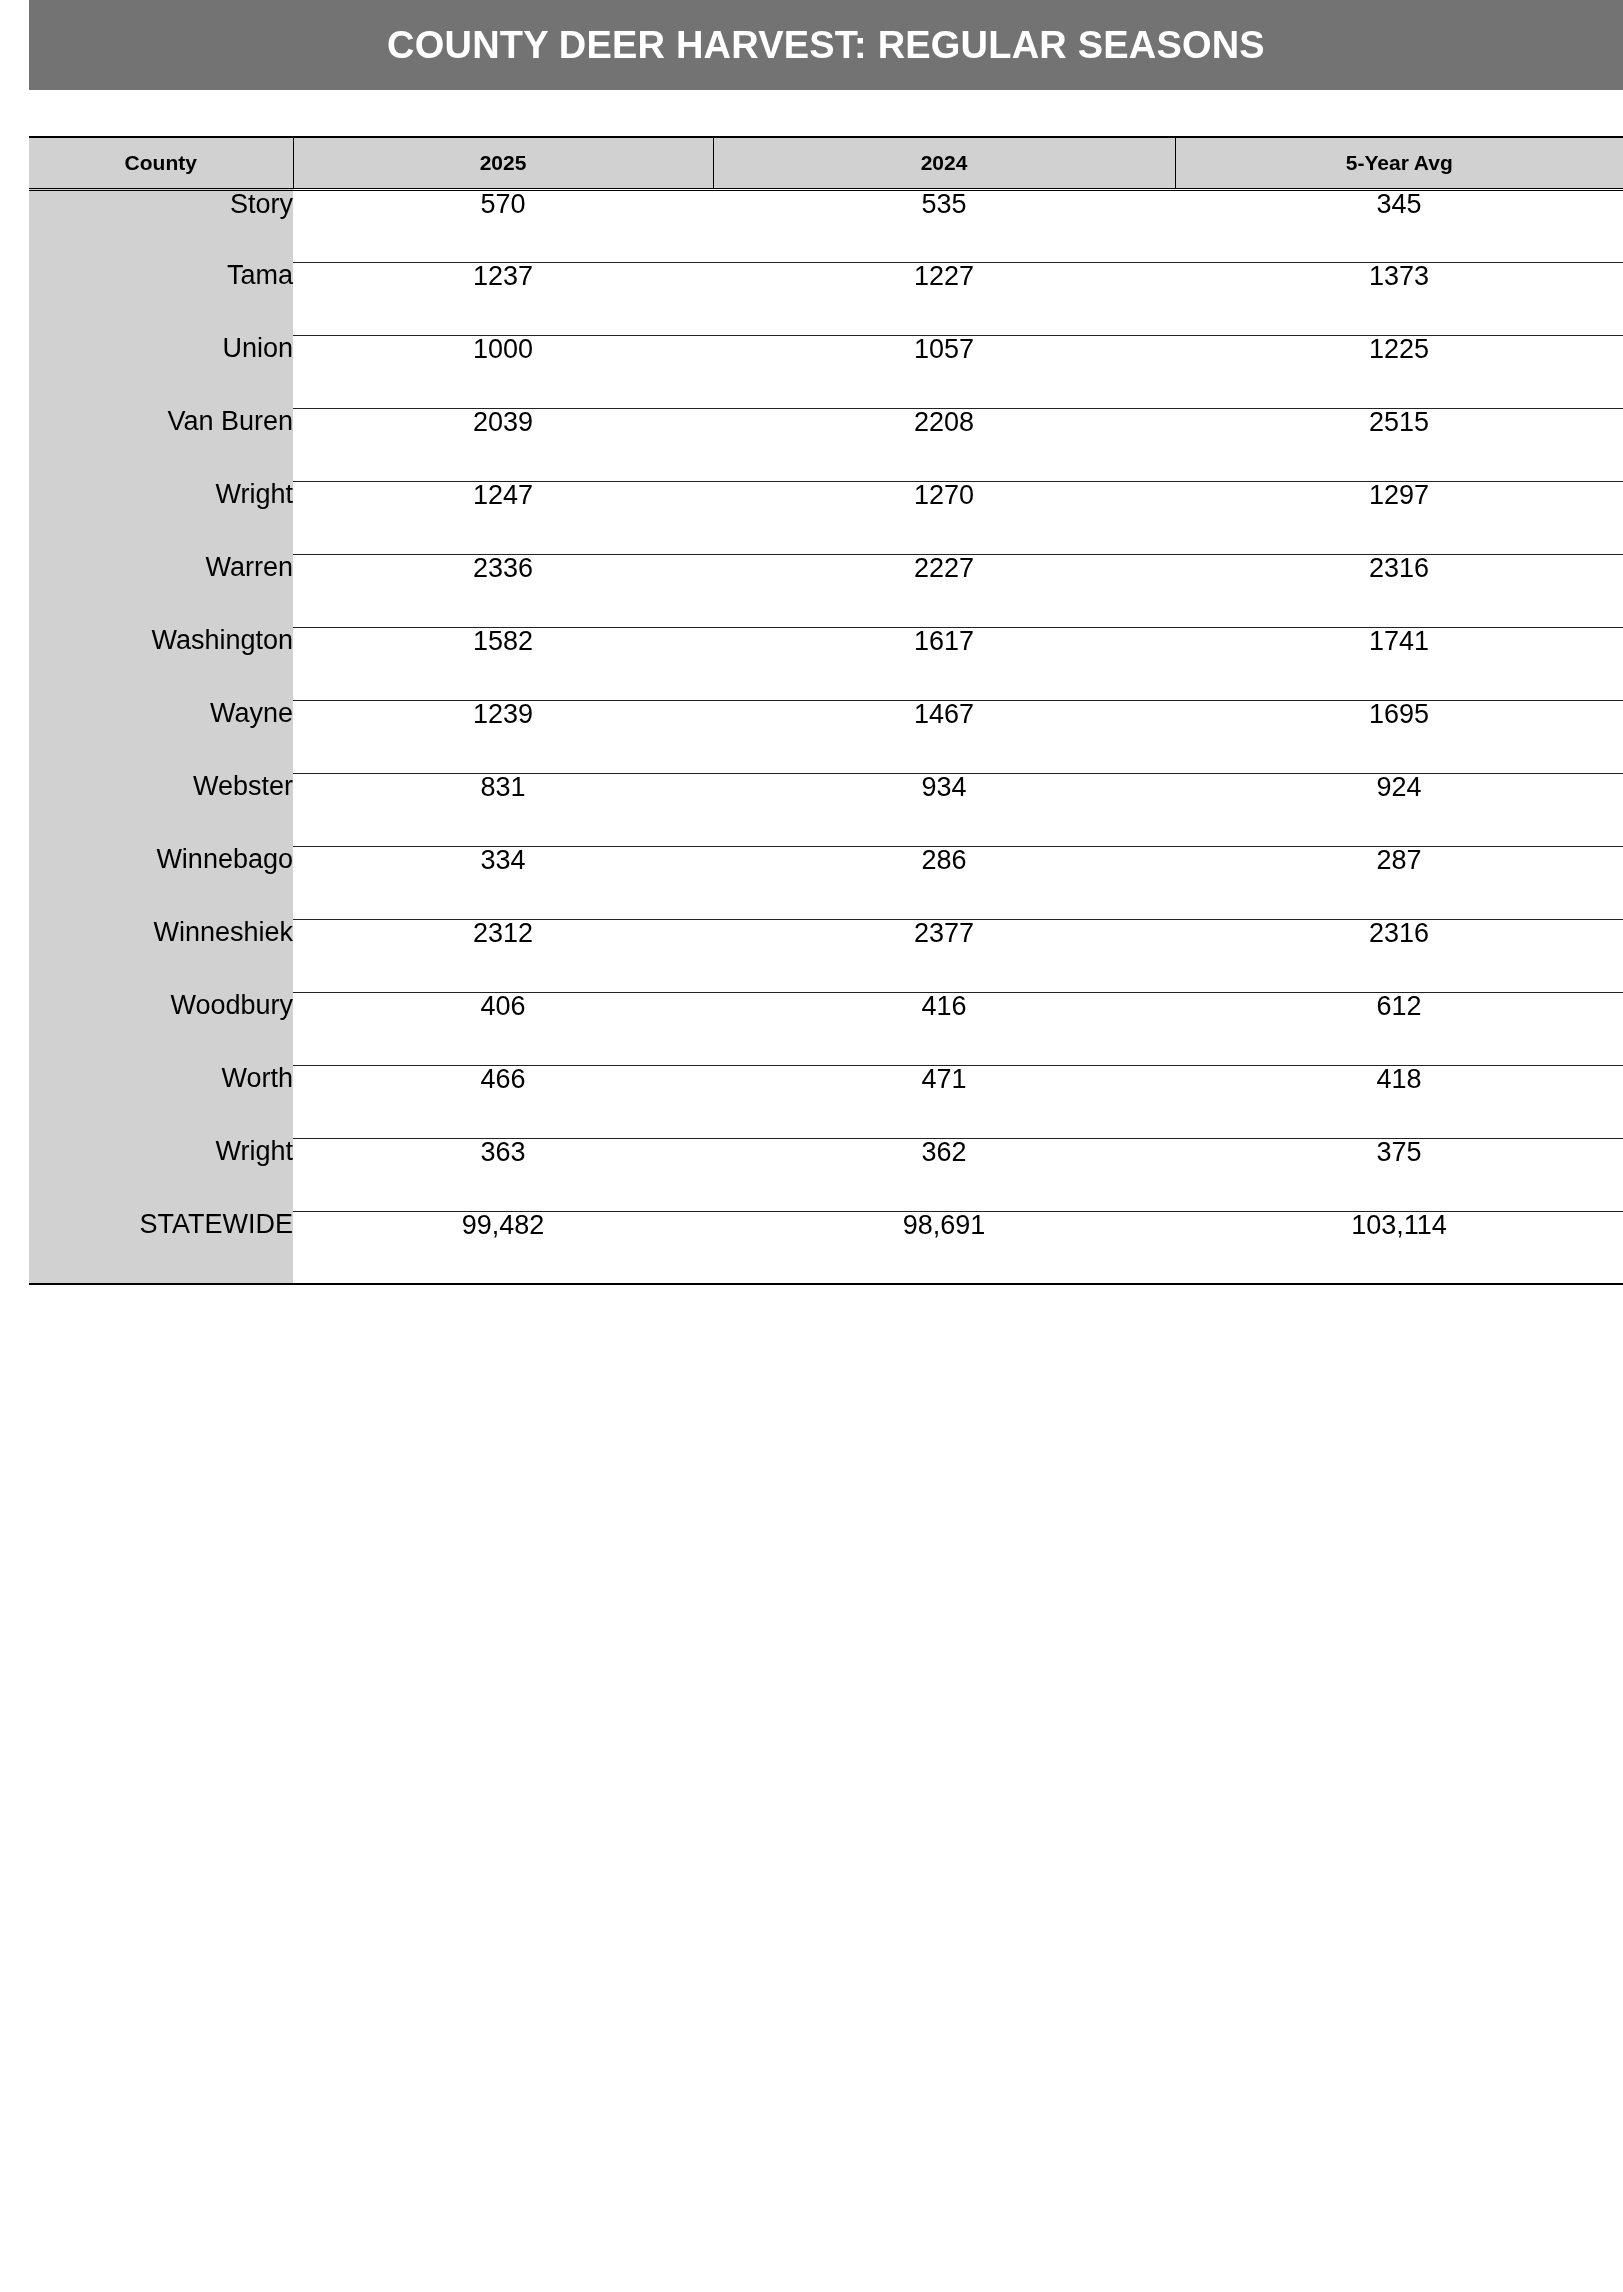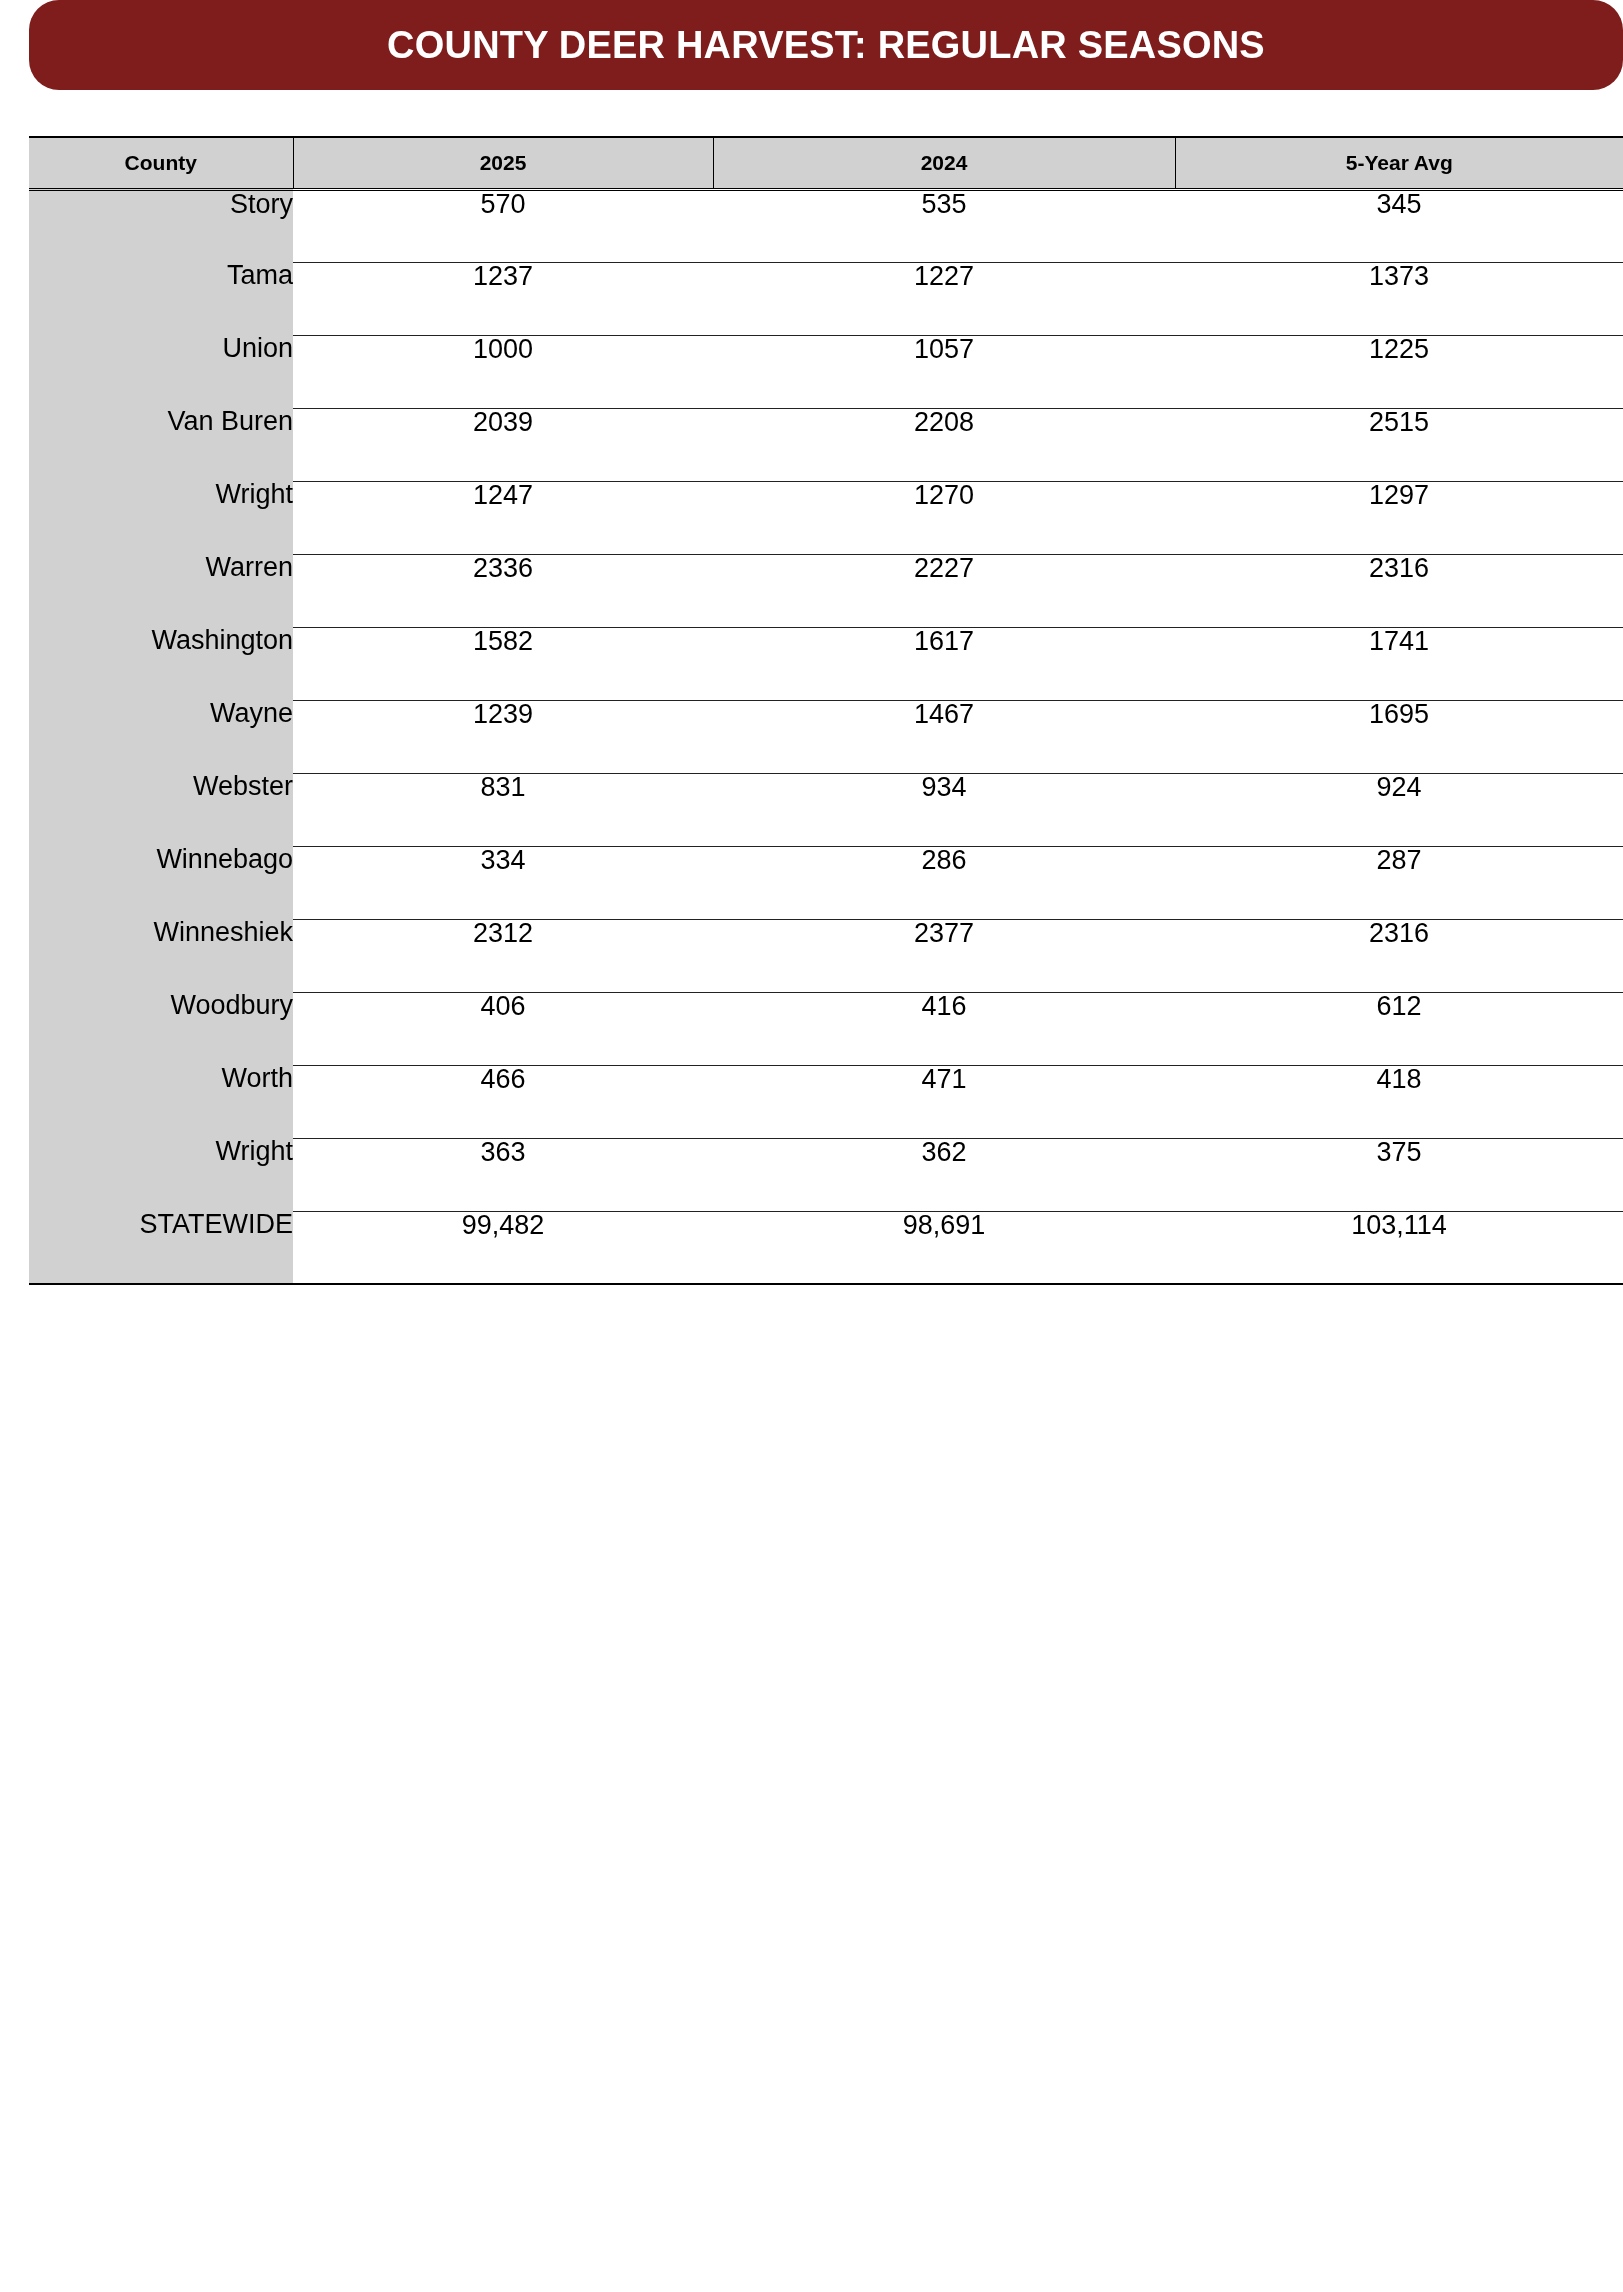--- a/index.html
+++ b/index.html
@@ -21,26 +21,25 @@
     background: #ffffff;
   }
 
   
   .title-banner {
     position: absolute;
     left: 29px;
     top: 0px;
     width: 1594px;
     height: 90px;
-    background: #7f1d1d;
+    background: #737373;
     display: flex;
     align-items: center;
     justify-content: center;
     box-sizing: border-box;
-    border-radius: 30px;
   }
   .title-text {
     color: #ffffff;
     font-family: "Liberation Sans", sans-serif;
     font-weight: bold;
     font-size: 38px;
     letter-spacing: 0.2px;
     white-space: nowrap;
     line-height: 1;
   }

